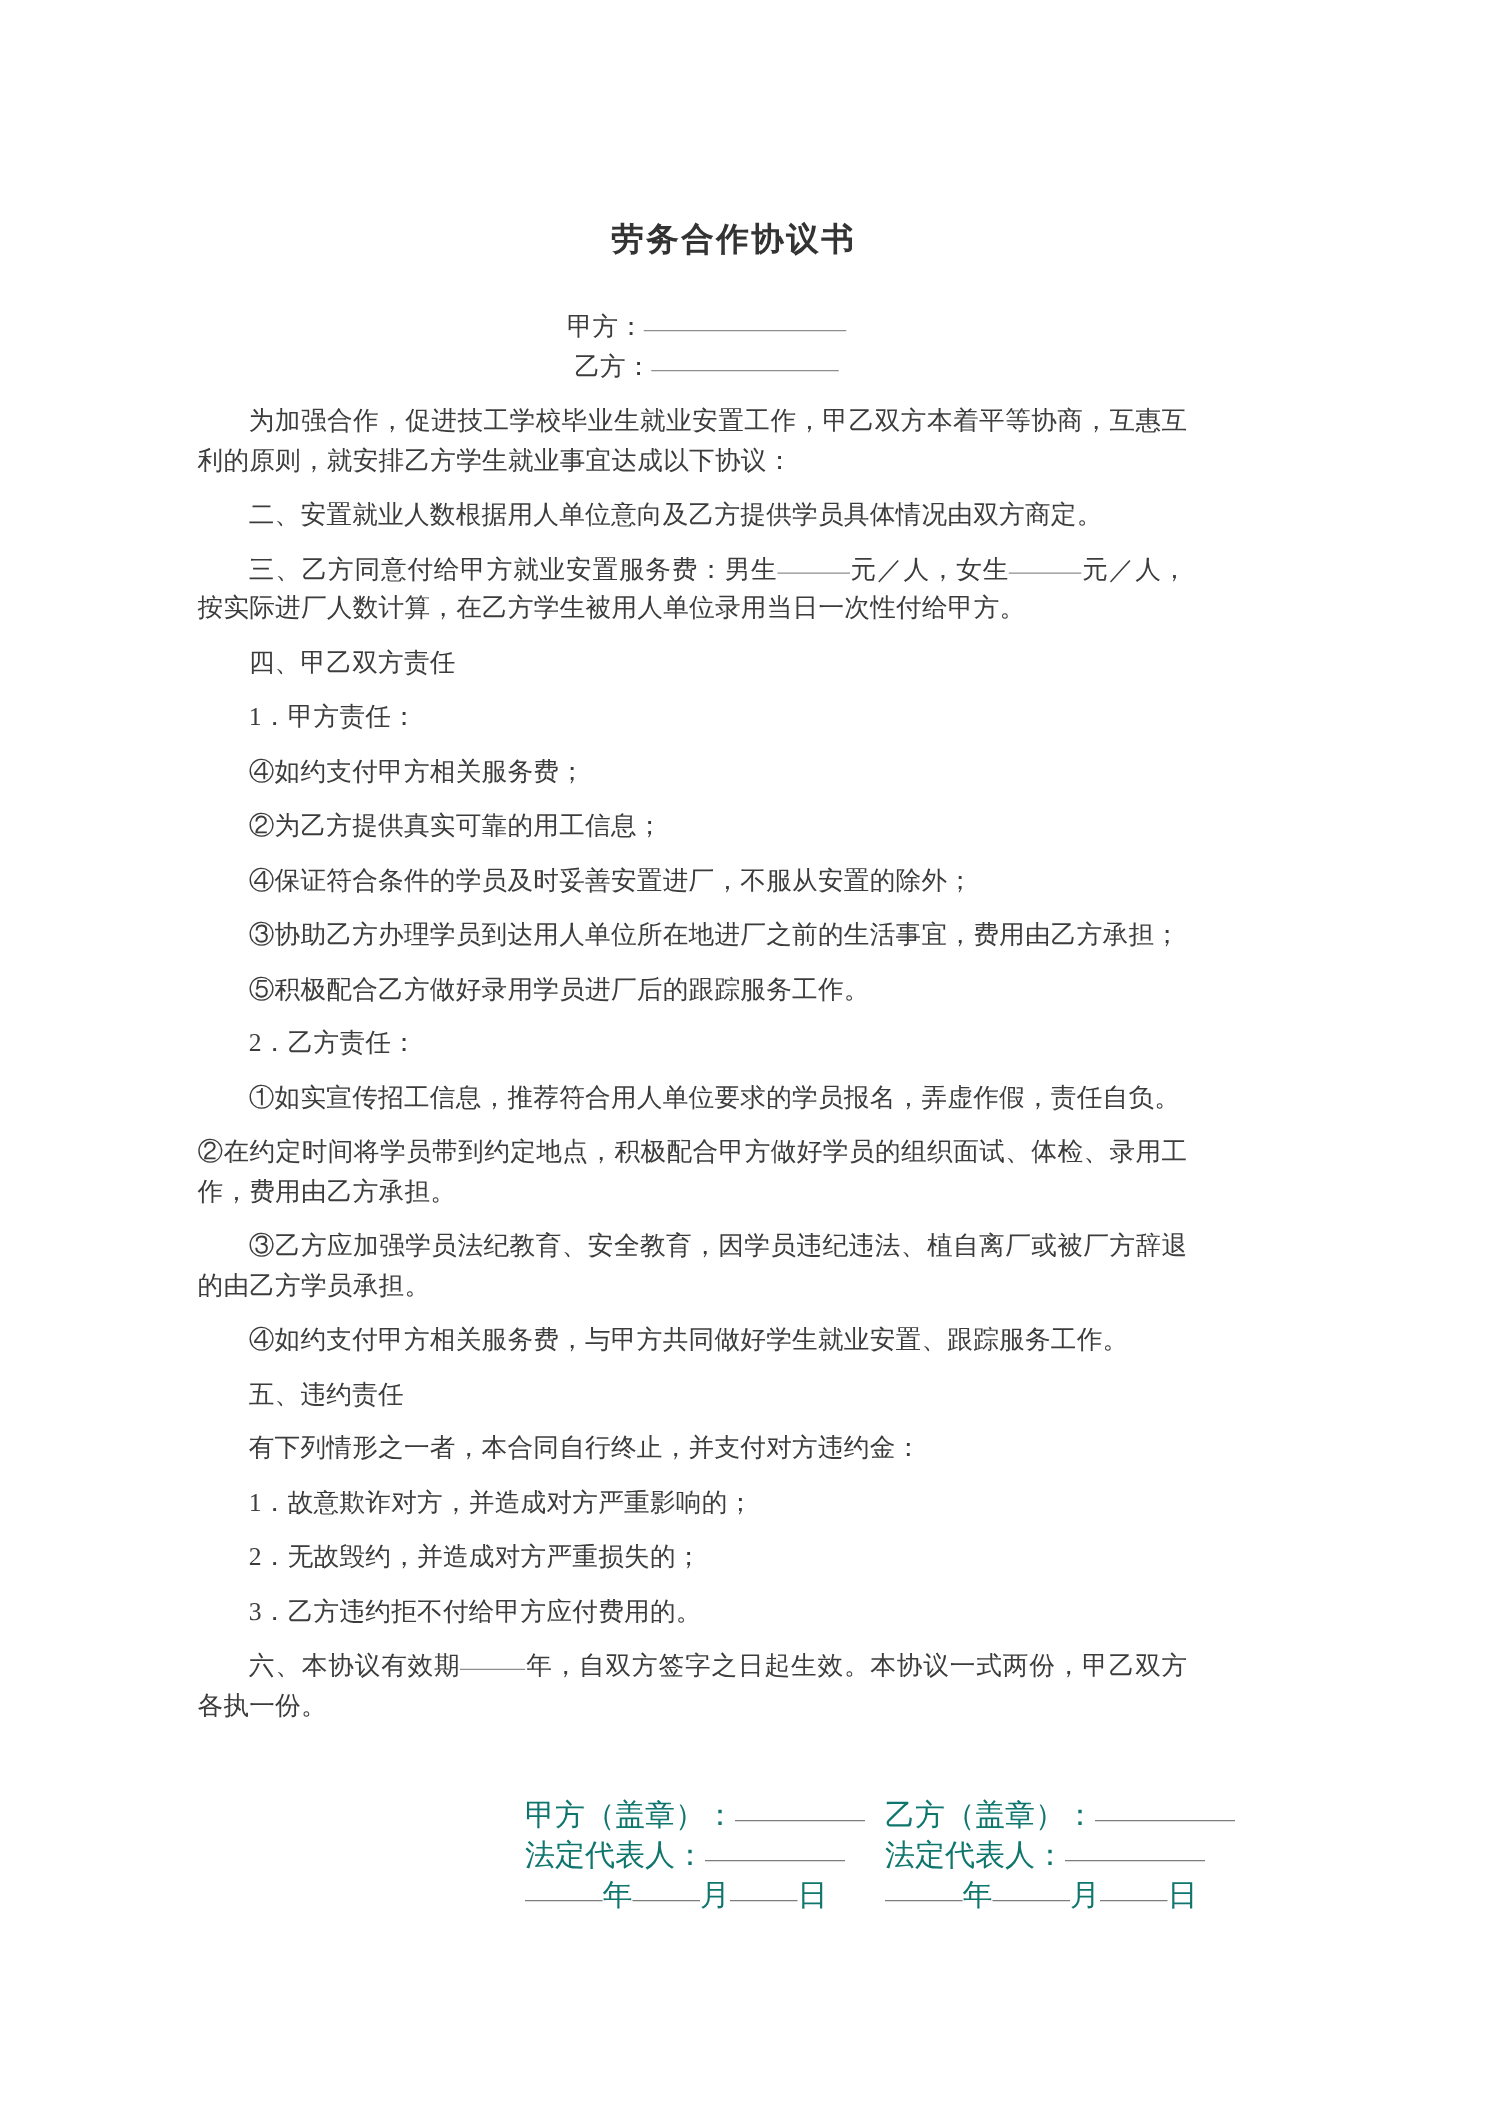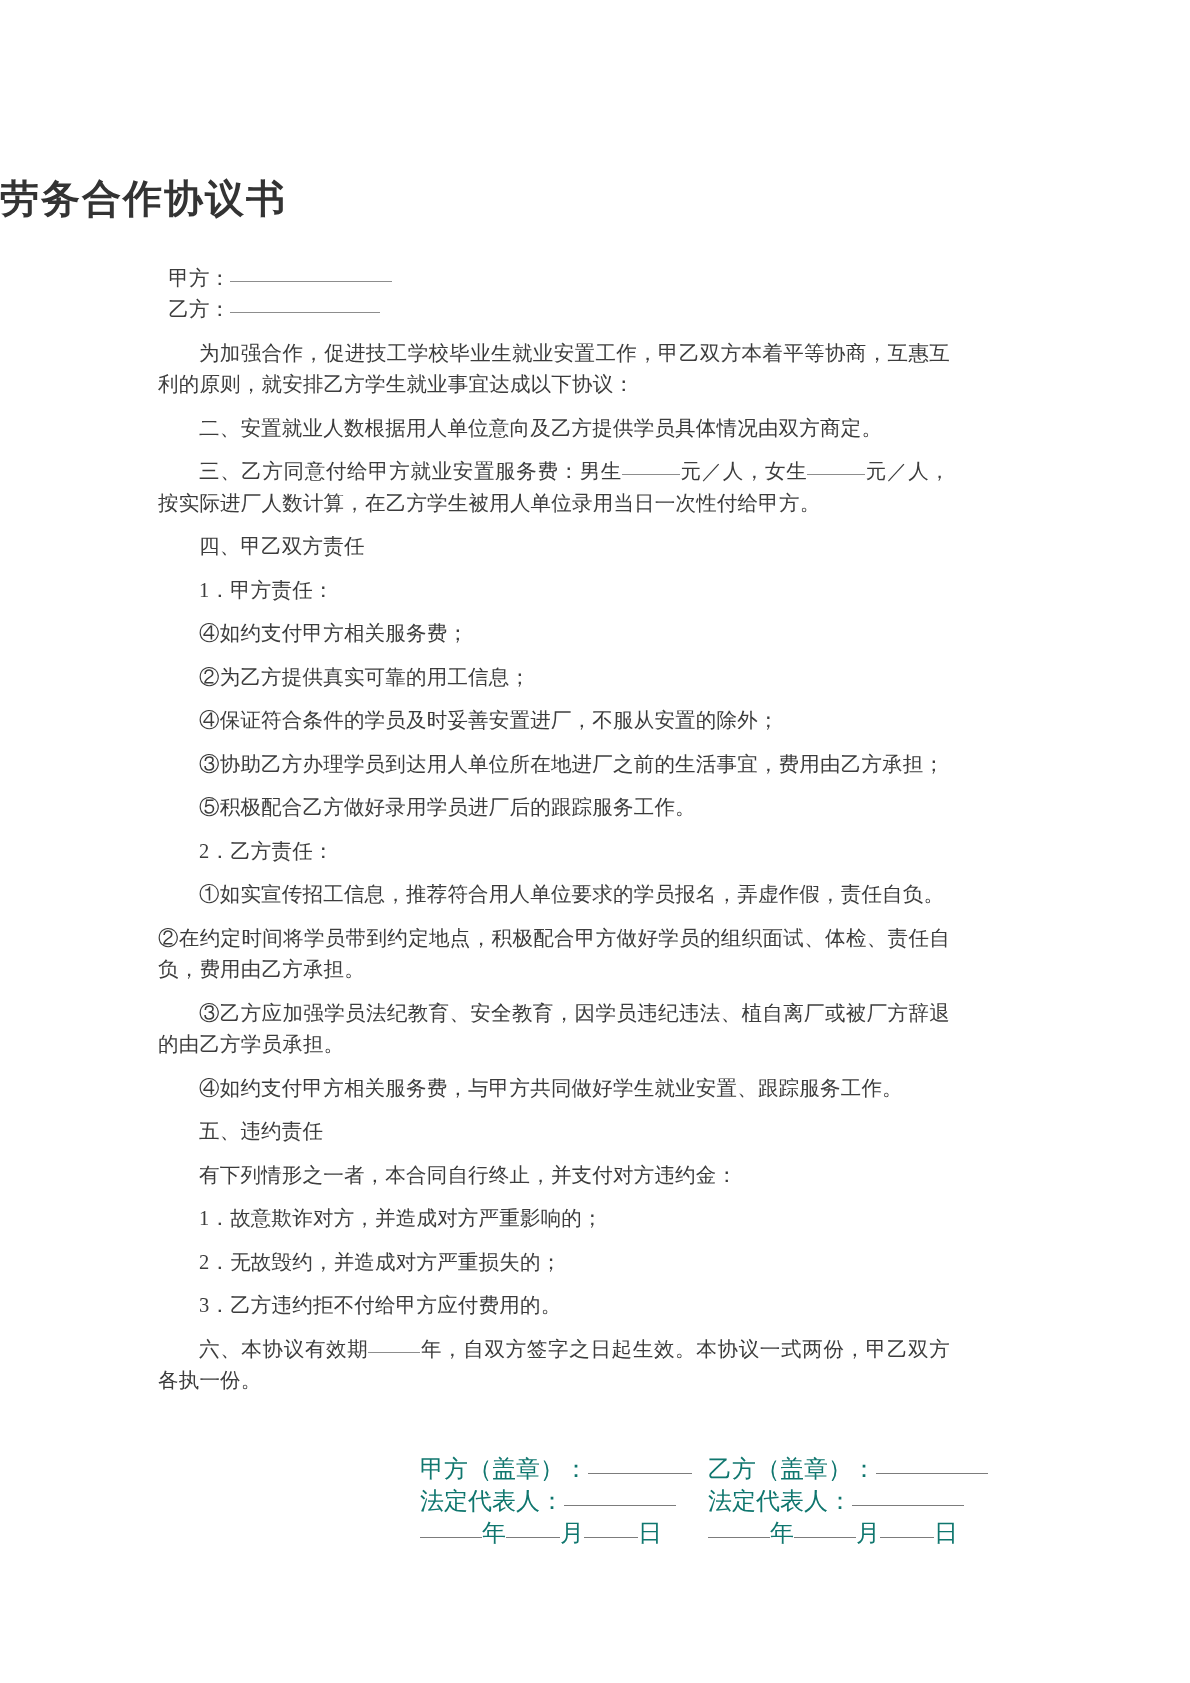--- a/index.html
+++ b/index.html
@@ -16,21 +16,22 @@
   }
   .page {
     position: relative;
     width: 1190px;
     height: 1683px;
     box-sizing: border-box;
     padding: 0;
     overflow: hidden;
   }
   .doc-title {
-    font-size: 39px;
+    text-align: center;
+    font-size: 26px;
     font-weight: bold;
     letter-spacing: 2px;
     color: #333333;
     margin: 0;
     padding-top: 176px;
     padding-right: 16px;
     line-height: 1.2;
   }
   .wrap {
     width: 816px;
@@ -52,20 +53,21 @@
   }
   p.noindent {
     text-indent: 0;
   }
   .party-line {
     margin: 0;
     font-size: 20.5px;
     line-height: 31.5px;
     text-indent: 1.1em;
     color: #3c3c3c;
+    text-align: center;
   }
   .blank {
     display: inline-block;
     border-bottom: 1px solid #8d8d8d;
     vertical-align: baseline;
     position: relative;
     top: -3px;
   }
   .blank-lg { width: 162px; }
   .blank-md { width: 150px; }
@@ -119,21 +121,21 @@
 
     <p class="line indent2">④如约支付甲方相关服务费；</p>
     <p class="line indent2">②为乙方提供真实可靠的用工信息；</p>
     <p class="line indent2">④保证符合条件的学员及时妥善安置进厂，不服从安置的除外；</p>
     <p class="line indent2">③协助乙方办理学员到达用人单位所在地进厂之前的生活事宜，费用由乙方承担；</p>
     <p class="line indent2">⑤积极配合乙方做好录用学员进厂后的跟踪服务工作。</p>
 
     <p class="line indent2">2．乙方责任：</p>
 
     <p class="line indent2">①如实宣传招工信息，推荐符合用人单位要求的学员报名，弄虚作假，责任自负。</p>
-    <p class="line noindent">②在约定时间将学员带到约定地点，积极配合甲方做好学员的组织面试、体检、责任自负，费用由乙方承担。</p>
+    <p class="line noindent">②在约定时间将学员带到约定地点，积极配合甲方做好学员的组织面试、体检、录用工作，费用由乙方承担。</p>
     <p class="line indent2">③乙方应加强学员法纪教育、安全教育，因学员违纪违法、植自离厂或被厂方辞退的由乙方学员承担。</p>
     <p class="line indent2">④如约支付甲方相关服务费，与甲方共同做好学生就业安置、跟踪服务工作。</p>
 
     <p class="line indent2">五、违约责任</p>
     <p class="line indent2">有下列情形之一者，本合同自行终止，并支付对方违约金：</p>
 
     <p class="line indent2">1．故意欺诈对方，并造成对方严重影响的；</p>
     <p class="line indent2">2．无故毁约，并造成对方严重损失的；</p>
     <p class="line indent2">3．乙方违约拒不付给甲方应付费用的。</p>
 

